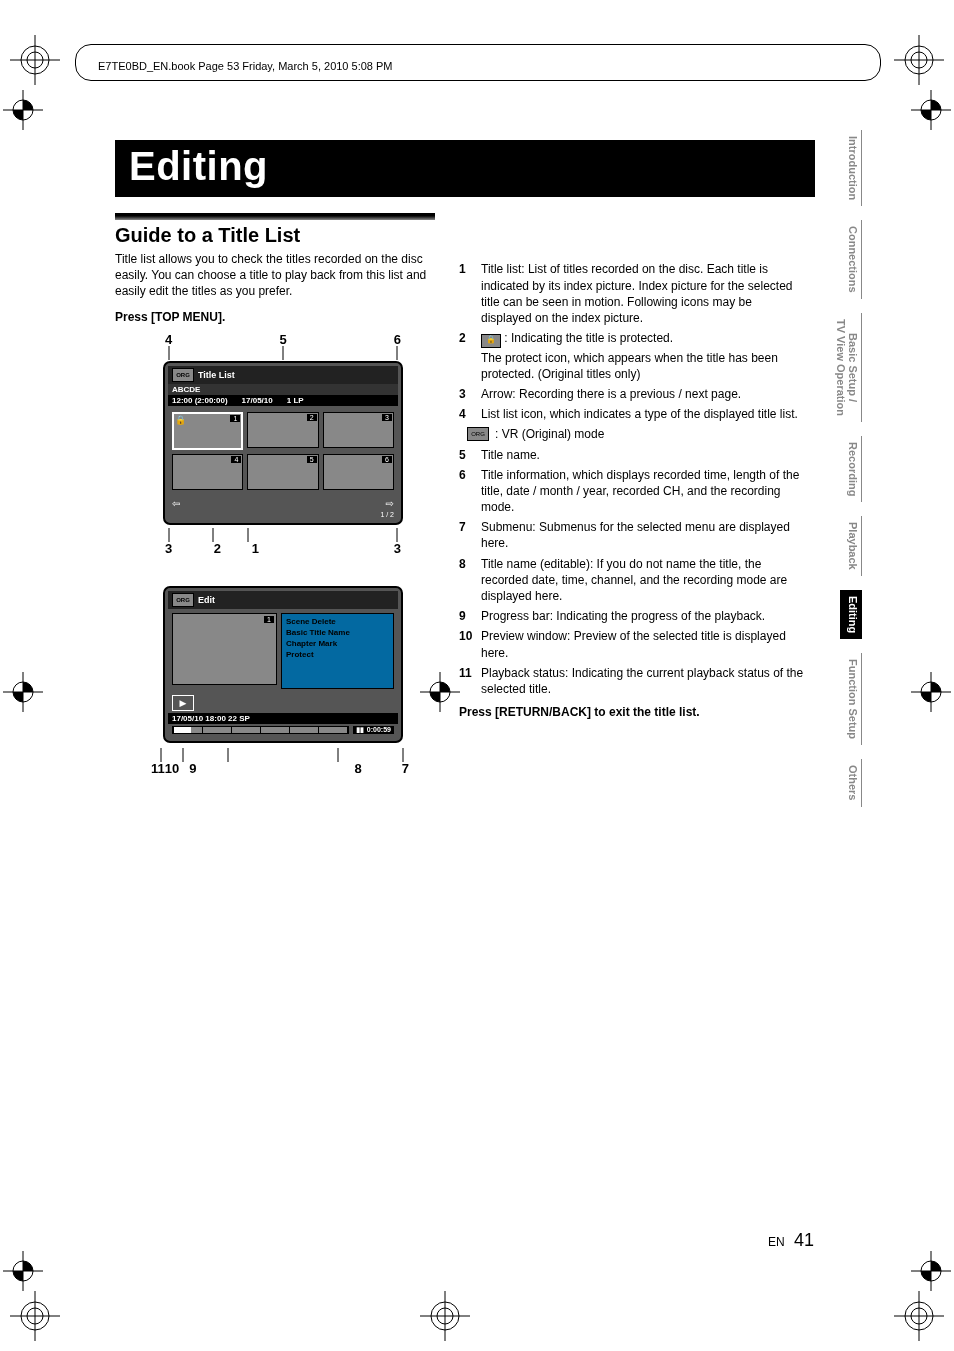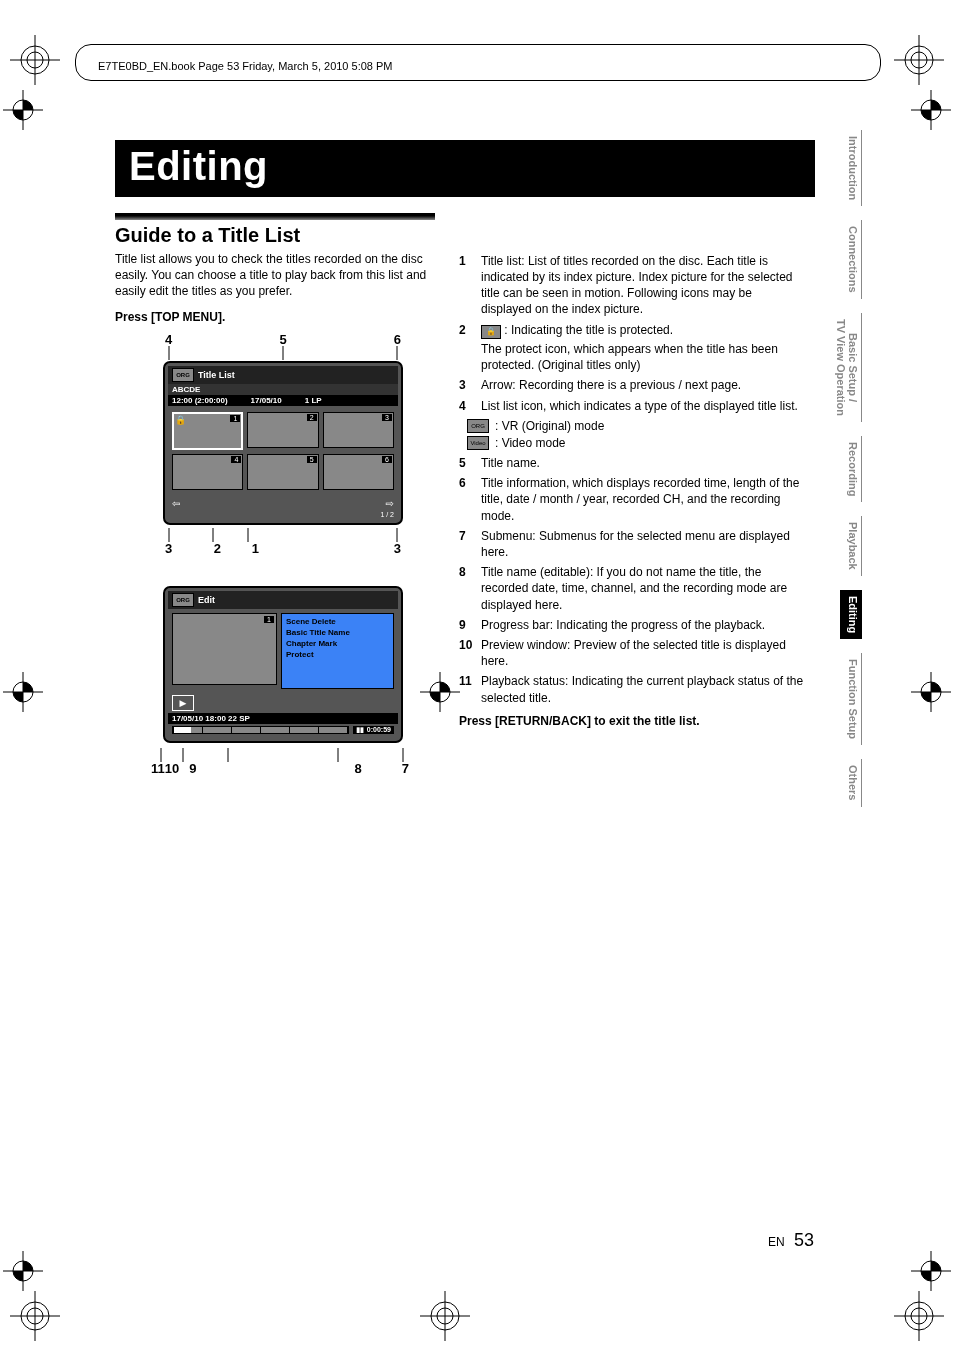--- a/index.html
+++ b/index.html
@@ -136,21 +136,21 @@
     font-weight: bold;
     padding: 1px 4px;
   }
   .tvbox-info {
     background: #000;
     color: #fff;
     font-size: 8px;
     font-weight: bold;
     padding: 1px 4px;
     display: flex;
-    gap: 23px;
+    gap: 14px;
   }
   .thumb-grid {
     display: grid;
     grid-template-columns: repeat(3, 1fr);
     gap: 4px;
     padding: 6px 4px;
     background: #555;
   }
   .thumb {
     background: #888;
@@ -214,21 +214,21 @@
   }
   .preview .num {
     position: absolute;
     top: 2px; right: 2px;
     background: #000; color: #fff;
     font-size: 7px;
     padding: 0 3px;
   }
   .submenu {
     flex: 1;
-    background: #3b82f6;
+    background: #0369a1;
     border: 1px solid #000;
     height: 70px;
     font-size: 8px;
     font-weight: bold;
     padding: 2px 4px;
     line-height: 1.4;
   }
   .play-status {
     background: #555;
     padding: 2px 4px;
@@ -619,24 +619,20 @@
             <li>
               <span class="n">4</span>
               <span class="t">List list icon, which indicates a type of the displayed title list.</span>
             </li>
             <li style="display: block;">
               <ul class="sub-list" style="margin-left: 8px;">
                 <li>
                   <span class="mode-icon">ORG</span>
                   <span>: VR (Original) mode</span>
                 </li>
-                <li>
-                  <span class="mode-icon">Video</span>
-                  <span>: Video mode</span>
-                </li>
               </ul>
             </li>
             <li>
               <span class="n">5</span>
               <span class="t">Title name.</span>
             </li>
             <li>
               <span class="n">6</span>
               <span class="t">Title information, which displays recorded time, length of the title, date / month / year, recorded CH, and the recording mode.</span>
             </li>
@@ -661,16 +657,16 @@
               <span class="t">Playback status: Indicating the current playback status of the selected title.</span>
             </li>
           </ul>
         <div class="press-line">Press [RETURN/BACK] to exit the title list.</div>
       </div>
     </div>
   </div>
 
   <div class="footer">
     <span>EN</span>
-    <span class="pnum">53</span>
+    <span class="pnum">41</span>
   </div>
 
 </div>
 
 </body></html>

